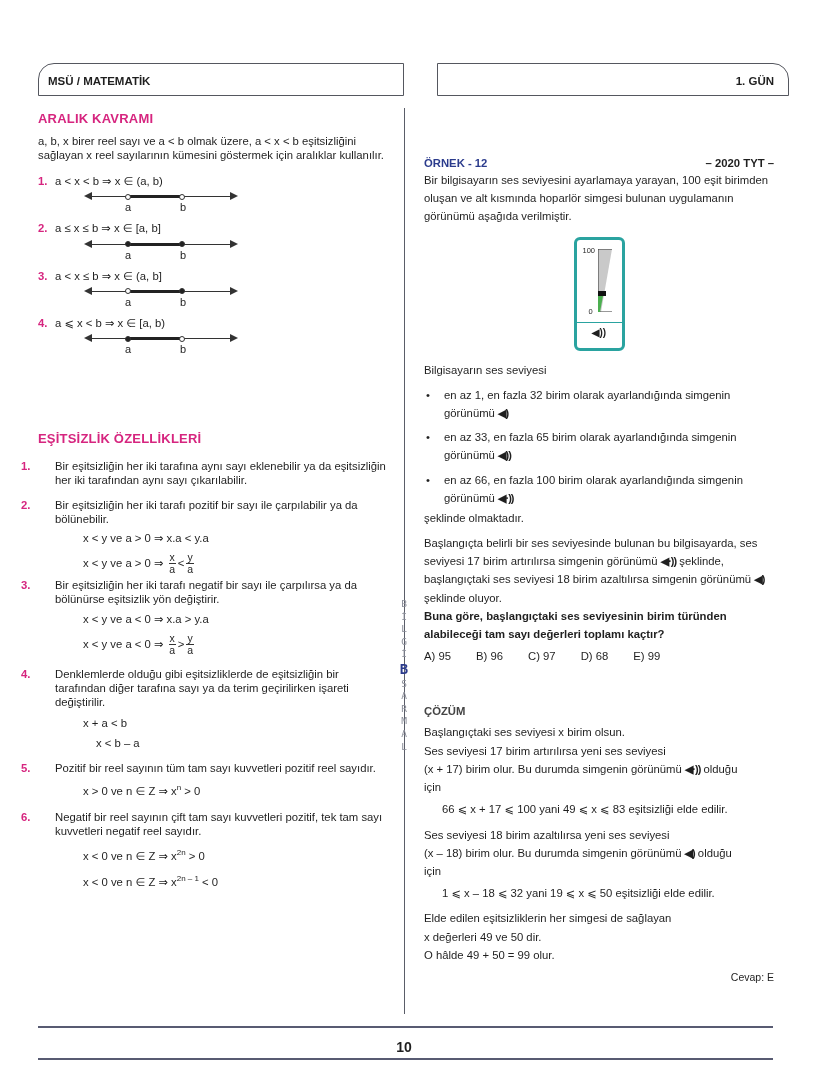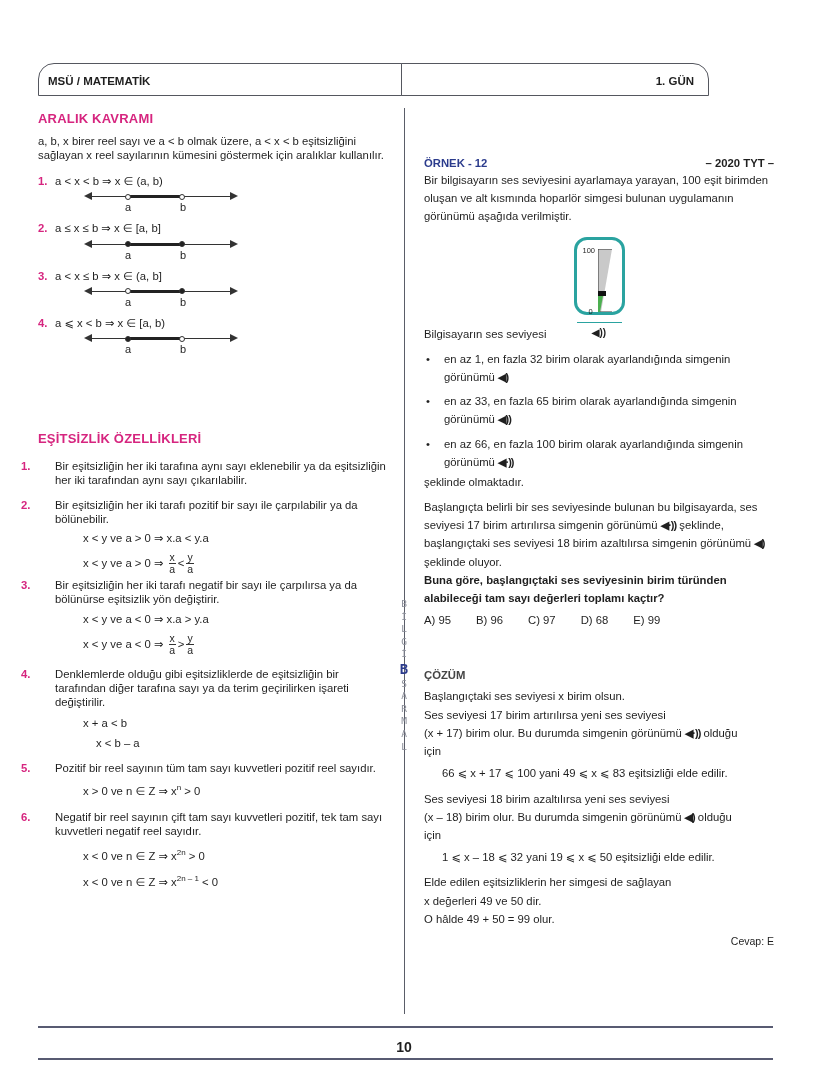--- a/index.html
+++ b/index.html
@@ -1,21 +1,21 @@
 <!DOCTYPE html>
 <html><head>
 <meta charset="utf-8">
 <style>
   * { box-sizing: border-box; margin: 0; padding: 0; }
   html, body { width: 828px; height: 1091px; background: #ffffff; }
   body { font-family: "Liberation Sans", sans-serif; color: #1f1f1f; position: relative; overflow: hidden; font-size: 11.3px; line-height: 1.35; }
 
   .hdr-box { position: absolute; top: 63px; height: 33px; border: 1.2px solid #55575f; background: #fff; }
   .hdr-left { left: 38px; width: 366px; border-radius: 16px 0 0 0; }
-  .hdr-right { left: 401px; width: 308px; border-radius: 0 16px 0 0; text-decoration: underline; }
+  .hdr-right { left: 437px; width: 352px; border-radius: 0 16px 0 0; text-decoration: underline; }
   .hdr-text { font-weight: bold; font-size: 11.5px; position: absolute; top: 10px; }
   .hdr-left .hdr-text { left: 9px; }
   .hdr-right .hdr-text { right: 14px; }
 
   .vdivider { position: absolute; left: 404px; top: 108px; width: 1px; height: 906px; background: #5a5d68; }
   .side-brand { position: absolute; left: 397px; top: 598px; width: 14px; text-align: center; font-size: 9.5px; color: #8b8e99; line-height: 12.6px; font-family: "DejaVu Sans Mono", monospace; }
   .side-brand .logo { color: #2b3b8c; font-weight: bold; font-size: 14px; margin: 2px 0; }
 
   .col { position: absolute; }
   .col-left { left: 38px; top: 110px; width: 348px; }
@@ -46,21 +46,21 @@
   .formula .f { margin-top: 5px; }
   .frac { display: inline-flex; flex-direction: column; align-items: center; vertical-align: middle; font-size: 10.5px; line-height: 1.05; margin: 0 2px; }
   .frac .numr { border-bottom: 1px solid #333; padding: 0 1px; }
   sup { font-size: 8px; }
 
   .ex-head { display: flex; justify-content: space-between; font-weight: bold; margin-top: 46px; }
   .ex-title { color: #2b3b8c; }
   .ex-src { color: #1f1f1f; }
   .rtext { line-height: 1.6; }
   .vol-wrap { display: flex; justify-content: center; margin: 12px 0 10px 0; }
-  .vol-box { width: 51px; height: 78px; border: 3px solid #2aa3a0; border-radius: 13px; position: relative; background: #fff; }
+  .vol-box { width: 51px; height: 114px; border: 3px solid #2aa3a0; border-radius: 6px; position: relative; background: #fff; }
   .vol-scale-top { position: absolute; left: 6px; top: 6px; font-size: 7.5px; }
   .vol-scale-bot { position: absolute; left: 12px; top: 67px; font-size: 7.5px; }
   .vol-bar { position: absolute; left: 21px; top: 9px; width: 14px; height: 63px; }
   .vol-divider { position: absolute; left: 0; right: 0; top: 82px; height: 1px; background: #2aa3a0; }
   .vol-icon { position: absolute; left: 0; right: 0; top: 86px; text-align: center; font-size: 10px; font-weight: bold; }
 
   .bullets { margin-top: 4px; }
   .bullet { display: flex; margin-top: 6px; line-height: 1.6; }
   .bullet .dot { width: 20px; flex-shrink: 0; padding-left: 2px; }
   .spk { font-weight: bold; font-size: 11px; letter-spacing: -1px; }

